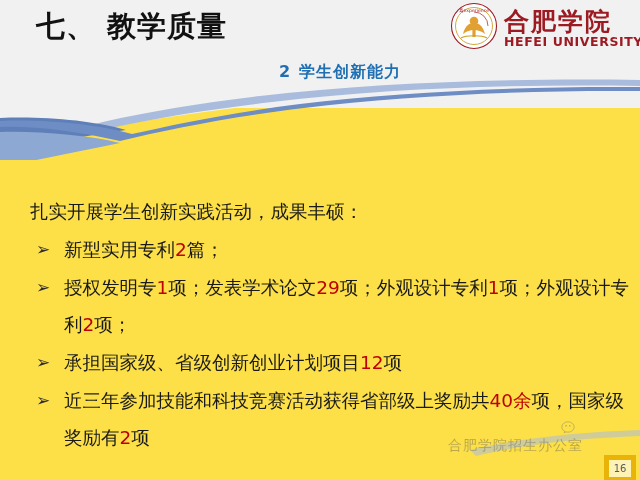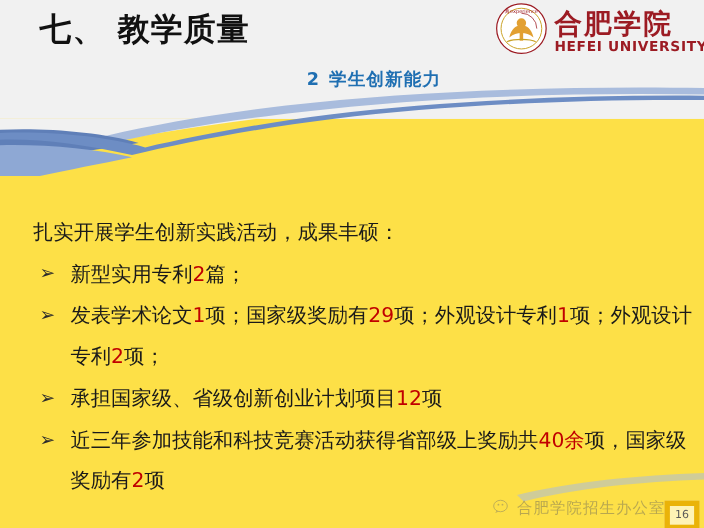--- a/index.html
+++ b/index.html
@@ -141,24 +141,25 @@
     color: #2b2b2b;
     line-height: 37px;
   }
   .bullet-text { display: inline; }
   .red { color: #c00000; }
 
   
   .watermark {
     position: absolute;
     left: 448px;
-    top: 453px;
-    display: flex;
-    align-items: flex-start;
+    top: 420px;
+    display: flex;
+    align-items: flex-end;
     opacity: 0.42;
+    flex-direction: column;
   }
   .wechat-icon {
     width: 17px;
     height: 17px;
     flex: 0 0 17px;
     margin-right: 5px;
   }
   .watermark-text {
     font-size: 14px;
     color: #5b5b5b;
@@ -229,21 +230,21 @@
   </div>
 
   <div class="subtitle">
     <span class="num">2</span><span>学生创新能力</span>
   </div>
 
   <div class="body-area">
     <div class="lead">扎实开展学生创新实践活动，成果丰硕：</div>
     <ul class="bullet-list" id="bullet-list">
         <li class="bullet-item"><span class="bullet-arrow">➢</span><span class="bullet-text"><span>新型实用专利</span><span class="red">2</span><span>篇；</span></span></li>
-        <li class="bullet-item"><span class="bullet-arrow">➢</span><span class="bullet-text"><span>发表学术论文</span><span class="red">1</span><span>项；国家级奖励有</span><span class="red">29</span><span>项；外观设计专利</span><span class="red">1</span><span>项；外观设计专利</span><span class="red">2</span><span>项；</span></span></li>
+        <li class="bullet-item"><span class="bullet-arrow">➢</span><span class="bullet-text"><span>授权发明专</span><span class="red">1</span><span>项；发表学术论文</span><span class="red">29</span><span>项；外观设计专利</span><span class="red">1</span><span>项；外观设计专利</span><span class="red">2</span><span>项；</span></span></li>
         <li class="bullet-item"><span class="bullet-arrow">➢</span><span class="bullet-text"><span>承担国家级、省级创新创业计划项目</span><span class="red">12</span><span>项</span></span></li>
         <li class="bullet-item"><span class="bullet-arrow">➢</span><span class="bullet-text"><span>近三年参加技能和科技竞赛活动获得省部级上奖励共</span><span class="red">40余</span><span>项，国家级奖励有</span><span class="red">2</span><span>项</span></span></li>
       </ul>
   </div>
 
   <svg class="footer-streak" viewBox="0 0 170 26" preserveAspectRatio="none">
     <path d="M0,20 C50,8 110,2 170,0 L170,6 C112,8 54,14 6,26 Z" fill="#a9bcdd" opacity="0.55"></path>
   </svg>
 
   <div class="watermark">

